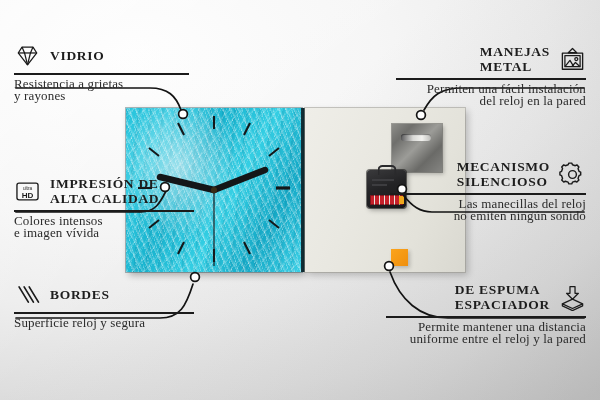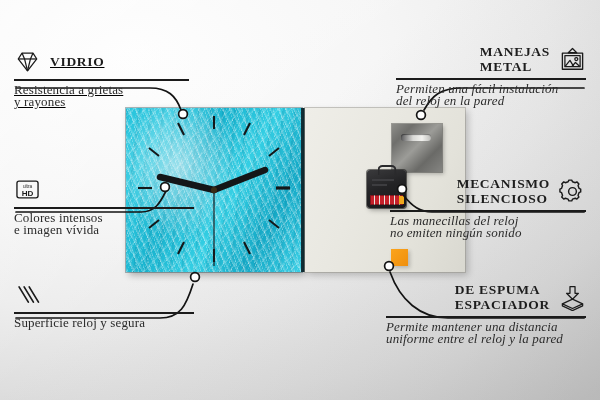--- a/index.html
+++ b/index.html
@@ -89,30 +89,30 @@
   .title{
     font-size:13.5px;line-height:15px;font-weight:700;color:#1d1d1d;
     letter-spacing:.7px;text-transform:uppercase;white-space:nowrap;
   }
   .callout.left .title{text-align:left;}
   .callout.right .title{}
   .rule{height:1.6px;background:#1b1b1b;margin:4px 0 3px;}
   .desc{
     font-size:13px;line-height:12.4px;color:#2b2b2b;white-space:pre-line;letter-spacing:.15px;
   }
-  .callout.right .desc{font-style:italic;}
+  .callout.right .desc{text-align:right;}
   .ico{width:27px;height:27px;flex:0 0 27px;display:block;}
   .ico svg{display:block;width:27px;height:27px;}
 
   
-  #c-vidrio   {left:14px; top:48px;  width:175px;text-decoration:underline;}
+  #c-vidrio   {left:14px; top:42px;  width:175px;}
   #c-impresion{left:14px; top:176px; width:180px;}
   #c-bordes   {left:14px; top:281px; width:180px;}
   #c-manejas  {right:14px;top:44px;  width:190px;}
-  #c-mecanismo{right:14px;top:176px; width:196px;}
+  #c-mecanismo{right:14px;top:159px; width:196px;}
   #c-espaciador{right:14px;top:282px;width:200px;}
 </style>
 </head>
 <body>
 
 <div id="stage">
 
   <div class="product clock-front">
     <svg width="176" height="164" viewBox="0 0 176 164" style="position:absolute;left:0;top:0;">
       <g stroke="#14181a" stroke-width="2.1" stroke-linecap="butt">
@@ -192,36 +192,41 @@
 
   <div class="callout left" id="c-impresion">
     <div class="head">
       <span class="ico">
         <svg viewBox="0 0 32 32" fill="none">
           <rect x="3.5" y="6" width="25" height="20" rx="2.5" stroke="#1b1b1b" stroke-width="1.6"></rect>
           <text x="16" y="14.6" font-family="Liberation Sans, sans-serif" font-size="5.6" fill="#1b1b1b" text-anchor="middle">ultra</text>
           <text x="16" y="23.2" font-family="Liberation Sans, sans-serif" font-size="9.6" font-weight="bold" fill="#1b1b1b" text-anchor="middle">HD</text>
         </svg>
       </span>
+      <div>
+        <div class="title">IMPRESIÓN DE</div>
+        <div class="title">ALTA CALIDAD</div>
+      </div>
     </div>
     <div class="rule"></div>
     <div class="desc">Colores intensos
 e imagen vívida</div>
   </div>
 
   <div class="callout left" id="c-bordes">
     <div class="head">
       <span class="ico">
         <svg viewBox="0 0 32 32" fill="none" stroke="#1b1b1b" stroke-width="2" stroke-linecap="round">
           <path d="M6 7 L17 25"></path>
             <path d="M12 7 L23 25"></path>
             <path d="M18 7 L29 25"></path>
         </svg>
       </span>
       <div>
+        <div class="title">BORDES</div>
       </div>
     </div>
     <div class="rule"></div>
     <div class="desc">Superficie reloj y segura</div>
   </div>
 
   <div class="callout right" id="c-manejas">
     <div class="head">
       <div>
         <div class="title">MANEJAS</div>

